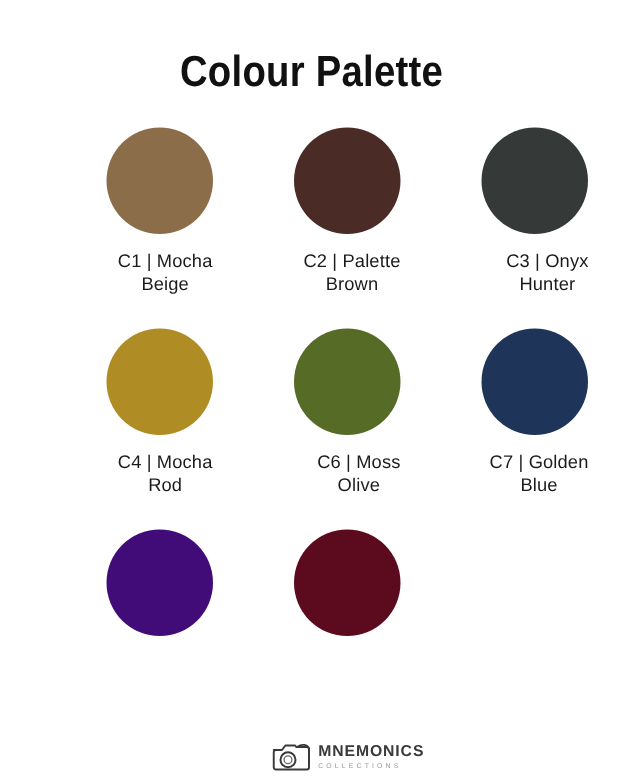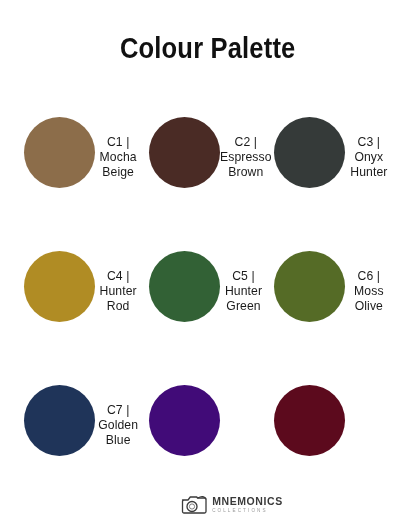--- a/index.html
+++ b/index.html
@@ -39,22 +39,22 @@
   .grid {
     margin-top: 22px;
     width: 376px;
     display: grid;
     grid-template-columns: repeat(3, 1fr);
     grid-template-rows: repeat(3, 134px);
     justify-items: center;
   }
   .swatch-cell {
     display: flex;
-    flex-direction: row;
-    align-items: center;
+    flex-direction: column;
+    align-items: flex-end;
     width: 118px;
   }
   .swatch-dot {
     width: 71px;
     height: 71px;
     border-radius: 50%;
     flex: 0 0 auto;
   }
   .swatch-label {
     margin-top: 11px;
@@ -108,41 +108,36 @@
   <div class="grid">
 
     <div class="swatch-cell">
       <div class="swatch-dot" style="background-color: rgb(140, 109, 74);"></div>
       <div class="swatch-label">C1 | Mocha
 Beige</div>
     </div>
 
     <div class="swatch-cell">
       <div class="swatch-dot" style="background-color: rgb(74, 43, 37);"></div>
-      <div class="swatch-label">C2 | Espresso
+      <div class="swatch-label">C2 | Palette
 Brown</div>
     </div>
 
     <div class="swatch-cell">
       <div class="swatch-dot" style="background-color: rgb(53, 58, 57);"></div>
       <div class="swatch-label">C3 | Onyx
 Hunter</div>
     </div>
 
     <div class="swatch-cell">
       <div class="swatch-dot" style="background-color: rgb(176, 140, 36);"></div>
-      <div class="swatch-label">C4 | Hunter
+      <div class="swatch-label">C4 | Mocha
 Rod</div>
     </div>
 
-    <div class="swatch-cell">
-      <div class="swatch-dot" style="background-color: rgb(50, 97, 53);"></div>
-      <div class="swatch-label">C5 | Hunter
-Green</div>
-    </div>
 
     <div class="swatch-cell">
       <div class="swatch-dot" style="background-color: rgb(85, 107, 38);"></div>
       <div class="swatch-label">C6 | Moss
 Olive</div>
     </div>
 
     <div class="swatch-cell">
       <div class="swatch-dot" style="background-color: rgb(31, 52, 89);"></div>
       <div class="swatch-label">C7 | Golden

